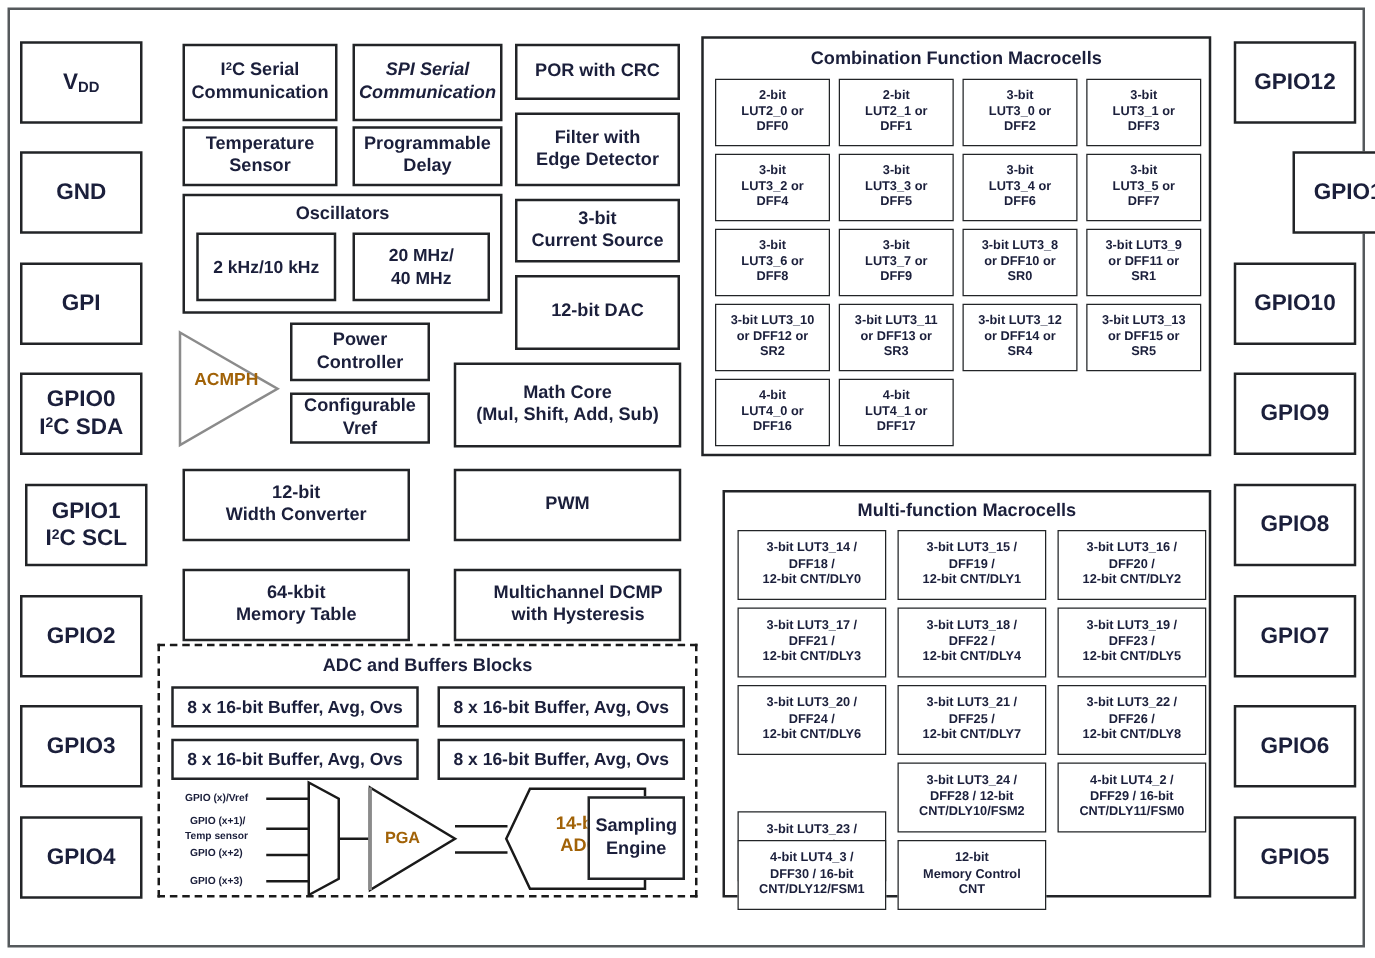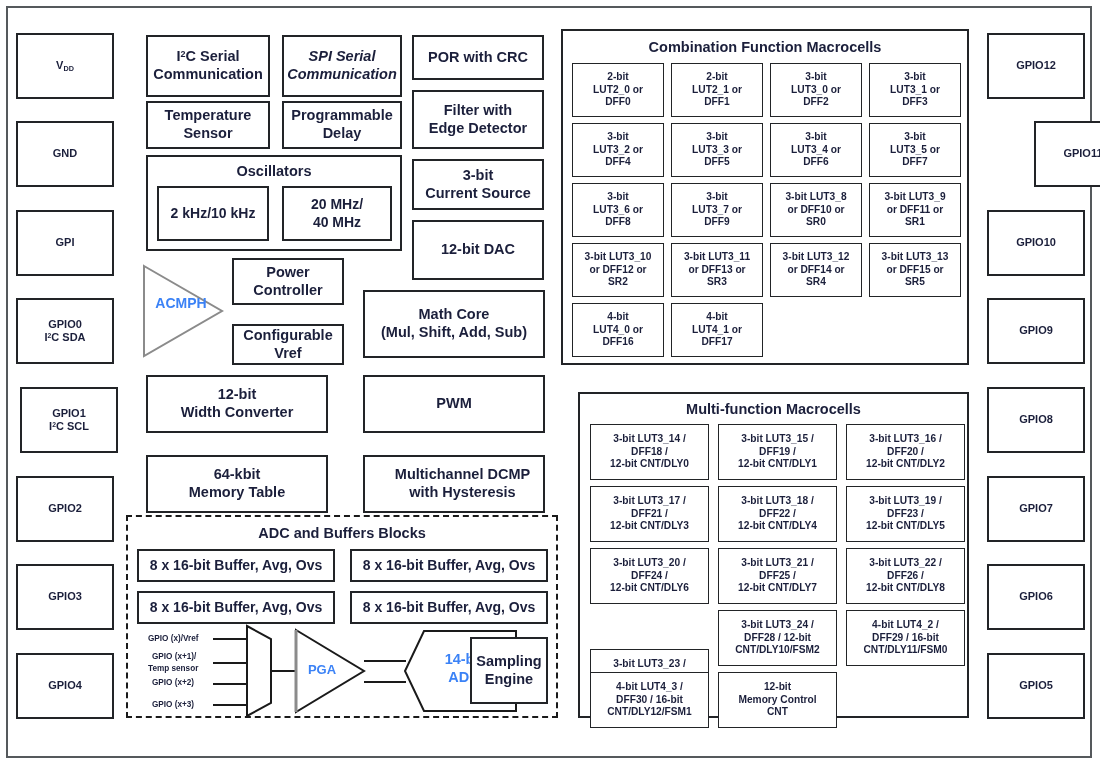--- a/index.html
+++ b/index.html
@@ -25,38 +25,38 @@
     background:#ffffff;
     display:flex;
     align-items:center;
     justify-content:center;
     text-align:center;
     color:#1b1f3b;
     font-weight:bold;
     line-height:1.22;
     padding:1px 2px;
   }
-  .pin{font-size:11px;}
+  .pin{font-size:18px;}
   .mid{font-size:14.5px;}
   .midsm{font-size:14px;}
   .cellbox{font-size:10.2px;border:1.6px solid #222427;font-weight:bold;}
   .panel{
     position:absolute;box-sizing:border-box;
     border:2px solid #222427;background:#fff;
   }
   .panel-title{
     position:absolute;left:0;right:0;
     text-align:center;font-size:14.5px;font-weight:bold;color:#1b1f3b;
   }
   .dashpanel{
     position:absolute;box-sizing:border-box;
     border:2px dashed #1a1a1a;background:#fff;
   }
   .plain{
-    position:absolute;color:#3b82f6;font-weight:bold;
+    position:absolute;color:#a16207;font-weight:bold;
   }
   .lbl-sm{font-size:8.2px;white-space:nowrap;color:#1b1f3b;font-weight:bold;}
   .ln{position:absolute;background:#1a1a1a;}
   sub{font-size:.66em;vertical-align:-0.22em;font-weight:bold;}
   sup{font-size:.62em;vertical-align:0.45em;font-weight:bold;}
   .shape-svg{position:absolute;overflow:visible;}
   .two-line span{display:block;}
 </style>
 </head>
 <body>
@@ -181,21 +181,21 @@
     <polygon points="2,2 80,47 2,92" fill="#ffffff" stroke="#8b8b8b" stroke-width="2"></polygon>
   </svg>
   <div class="plain" style="left:146px;top:295px;width:70px;text-align:center;font-size:14px;">ACMPH</div>
 
   <div class="blk mid two-line" style="left:232px;top:258px;width:112px;height:47px;">
     <span>
       <span>Power</span>
       <span>Controller</span>
     </span>
   </div>
-  <div class="blk mid two-line" style="left:232px;top:324px;width:112px;height:41px;">
+  <div class="blk mid two-line" style="left:232px;top:314px;width:112px;height:41px;">
     <span>
       <span>Configurable</span>
       <span>Vref</span>
     </span>
   </div>
   <div class="blk mid two-line" style="left:363px;top:290px;width:182px;height:68px;">
     <span>
       <span>Math Core</span>
       <span>(Mul, Shift, Add, Sub)</span>
     </span>

